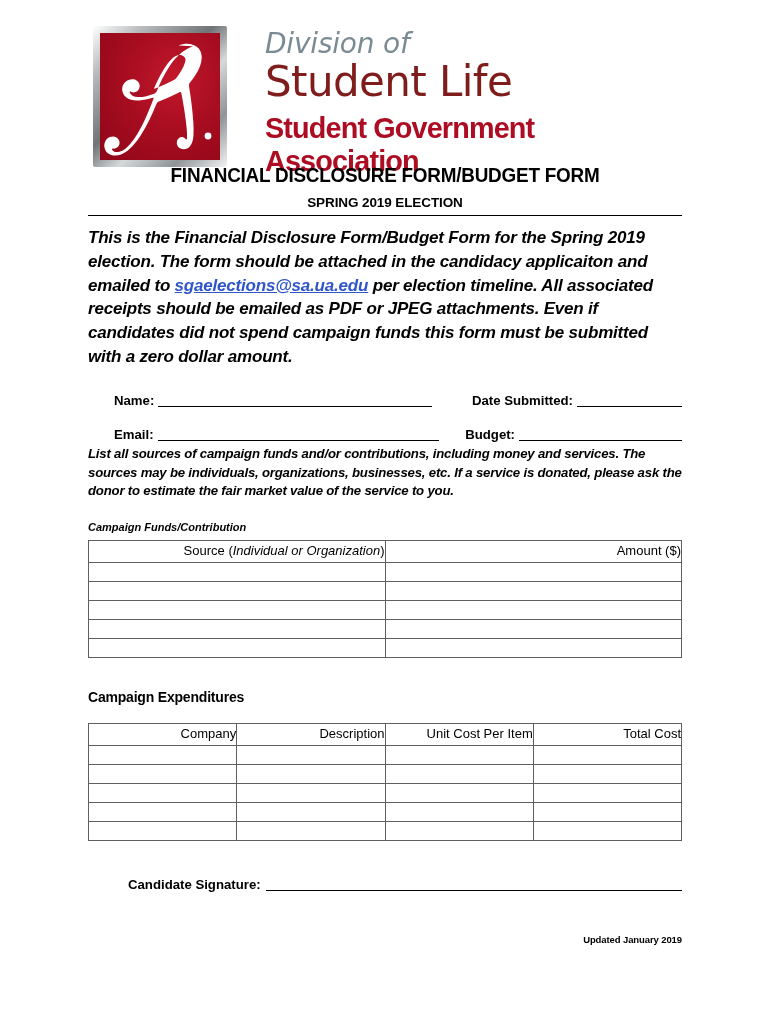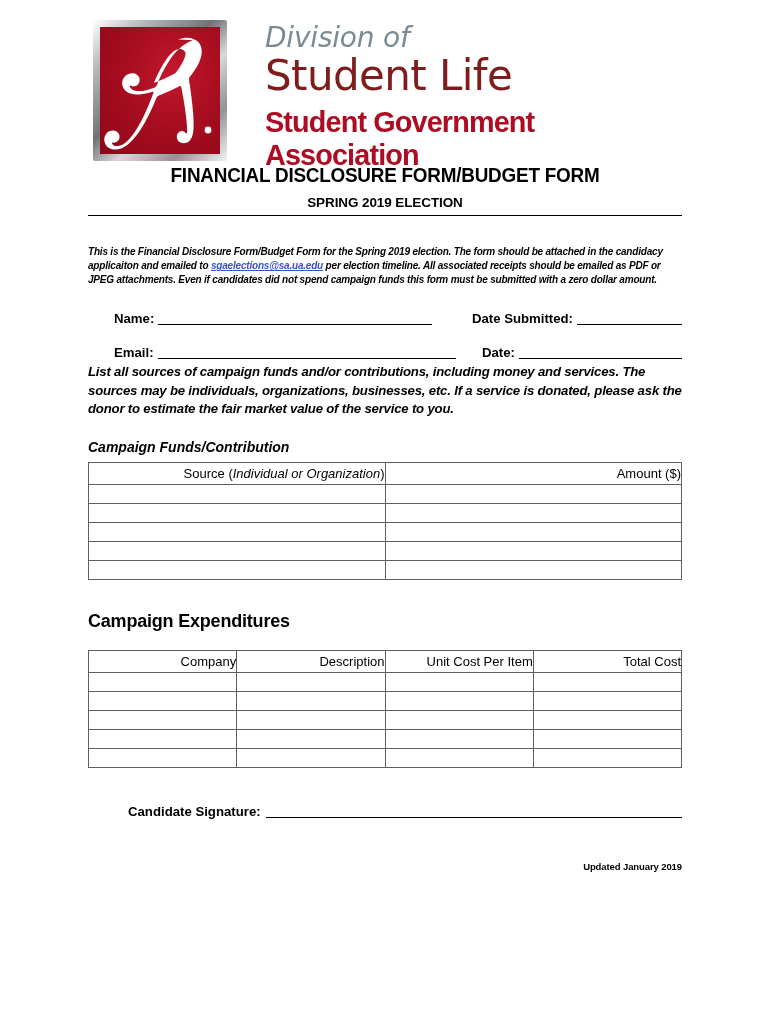--- a/index.html
+++ b/index.html
@@ -26,21 +26,21 @@
     position: absolute;
     left: 88px;
     top: 0;
     width: 594px;
   }
 
   
   .header {
     display: flex;
     align-items: flex-start;
-    padding-top: 18px;
+    padding-top: 24px;
     height: 162px;
   }
   .logo-block {
     width: 145px;
     height: 148px;
     flex: 0 0 145px;
     position: relative;
   }
   .logo-frame {
     position: absolute;
@@ -114,23 +114,23 @@
     border: none;
     border-top: 1.3px solid #000;
     margin: 5px 0 0 0;
     width: 100%;
   }
 
   
   .intro {
     font-style: italic;
     font-weight: bold;
-    font-size: 10px;
+    font-size: 17px;
     line-height: 1.40;
-    margin-top: 29px;
+    margin-top: 10px;
     letter-spacing: -0.2px;
   }
   a.maillink {
     color: #2f56c8;
     text-decoration: underline;
   }
 
   
   .fields { margin-top: 24px; }
   .field-row {
@@ -157,21 +157,21 @@
     font-weight: bold;
     font-size: 13.2px;
     line-height: 1.42;
     letter-spacing: -0.2px;
     margin-top: 3px;
   }
 
   .table-caption {
     font-style: italic;
     font-weight: bold;
-    font-size: 14px;
+    font-size: 11px;
     margin-top: 20px;
     margin-bottom: 7px;
   }
 
   
   table.form-table {
     border-collapse: collapse;
     width: 100%;
     table-layout: fixed;
     text-align: right;
@@ -185,21 +185,21 @@
     line-height: 1.1;
   }
   table.form-table tr.head-row td {
     height: 22px;
     font-weight: normal;
   }
   table.form-table tr.head-row td .it { font-style: italic; }
 
   .section-heading {
     font-weight: bold;
-    font-size: 18px;
+    font-size: 14px;
     margin-top: 31px;
     margin-bottom: 18px;
     letter-spacing: -0.2px;
   }
 
   
   .sig-row {
     display: flex;
     align-items: flex-end;
     font-weight: bold;
@@ -265,21 +265,21 @@
       <div class="field-row">
         <span class="field-label">Name:</span>
         <span class="field-line"></span>
         <span class="gap-lg"></span>
         <span class="field-label">Date Submitted:</span>
         <span class="field-line fixed-date"></span>
       </div>
       <div class="field-row">
         <span class="field-label">Email:</span>
         <span class="field-line"></span>
-        <span class="field-label">Date:</span>
+        <span class="field-label">Budget:</span>
         <span class="field-line fixed-phone"></span>
       </div>
     </div>
 
     <p class="para">List all sources of campaign funds and/or contributions, including money and services. The sources may be individuals, organizations, businesses, etc. If a service is donated, please ask the donor to estimate the fair market value of the service to you.</p>
 
     <div class="table-caption">Campaign Funds/Contribution</div>
     <table class="form-table">
       <colgroup>
           <col style="width:50%">

